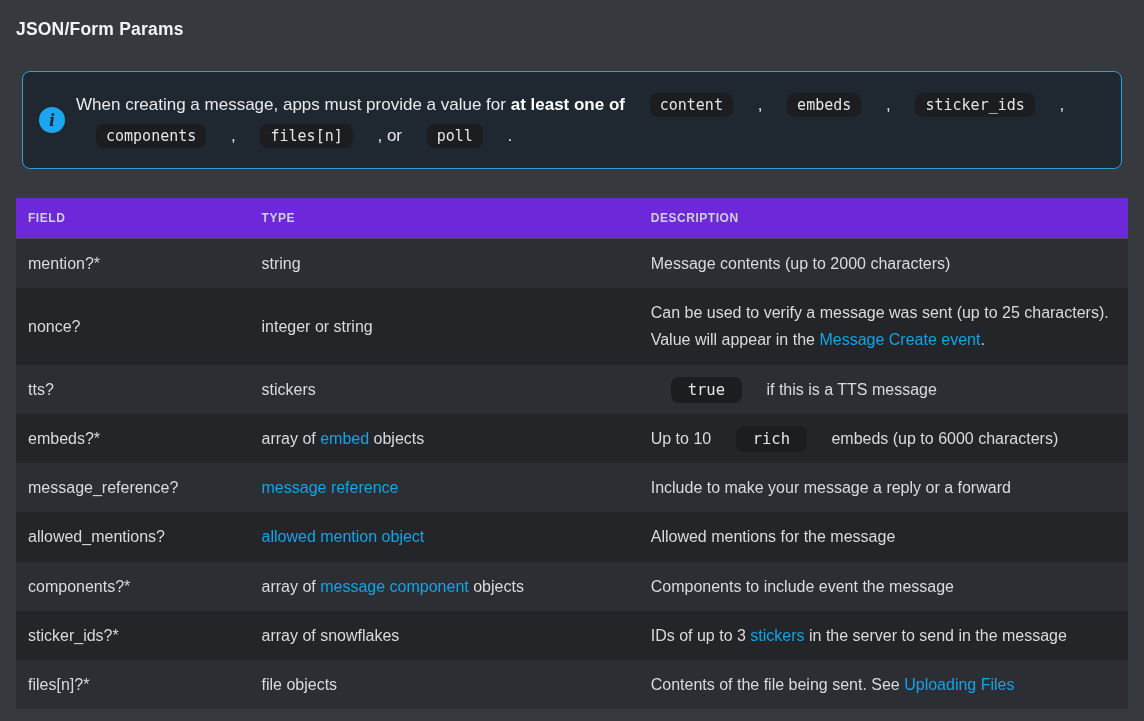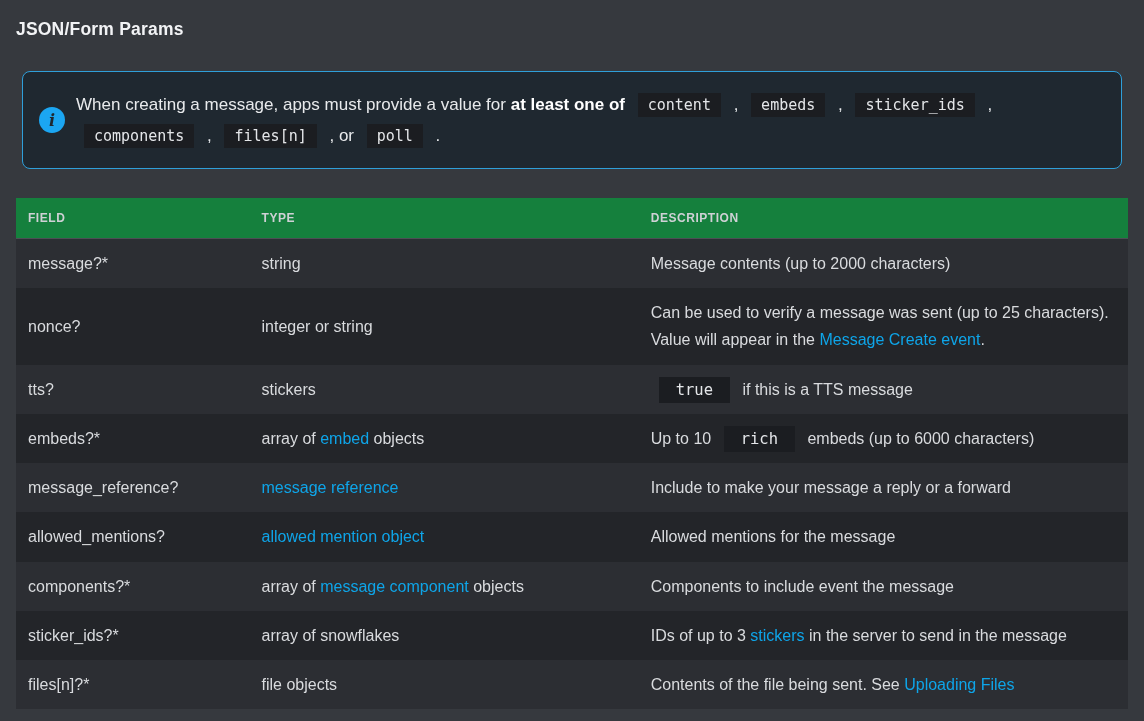--- a/index.html
+++ b/index.html
@@ -48,40 +48,40 @@
     line-height: 1.85;
     color: #e8eaec;
   }
   .callout-text strong { color: #ffffff; }
 
   code.chip {
     font-family: "DejaVu Sans Mono", monospace;
     font-size: 15px;
     background: #1b1d21;
     color: #e4e6e9;
-    border-radius: 0;
+    border-radius: 8px;
     padding: 3px 10px;
-    margin: 0 8px;
+    margin: 0 20px;
     white-space: nowrap;
   }
 
   a { color: #0ea5e9; text-decoration: none; }
 
   
   table.params {
     width: 100%;
     border-collapse: collapse;
     table-layout: fixed;
   }
   col.c-field { width: 21%; }
   col.c-type  { width: 35%; }
   col.c-desc  { width: 44%; }
 
   thead th {
-    background: #15803d;
+    background: #6d28d9;
     text-align: left;
     font-size: 12px;
     font-weight: 700;
     letter-spacing: 0.045em;
     color: #cfd1d5;
     padding: 13px 12px;
     border-bottom: 1px solid #4c4f55;
   }
   tbody td {
     padding: 11px 12px;
@@ -114,21 +114,21 @@
     </colgroup>
     <thead>
       <tr>
         <th>FIELD</th>
         <th>TYPE</th>
         <th>DESCRIPTION</th>
       </tr>
     </thead>
     <tbody id="params-body">
         <tr>
-          <td>message?*</td>
+          <td>mention?*</td>
           <td>string</td>
           <td>Message contents (up to 2000 characters)</td>
         </tr>
         <tr>
           <td>nonce?</td>
           <td>integer or string</td>
           <td>Can be used to verify a message was sent (up to 25 characters). Value will appear in the <a href="#">Message Create event</a>.</td>
         </tr>
         <tr>
           <td>tts?</td>

